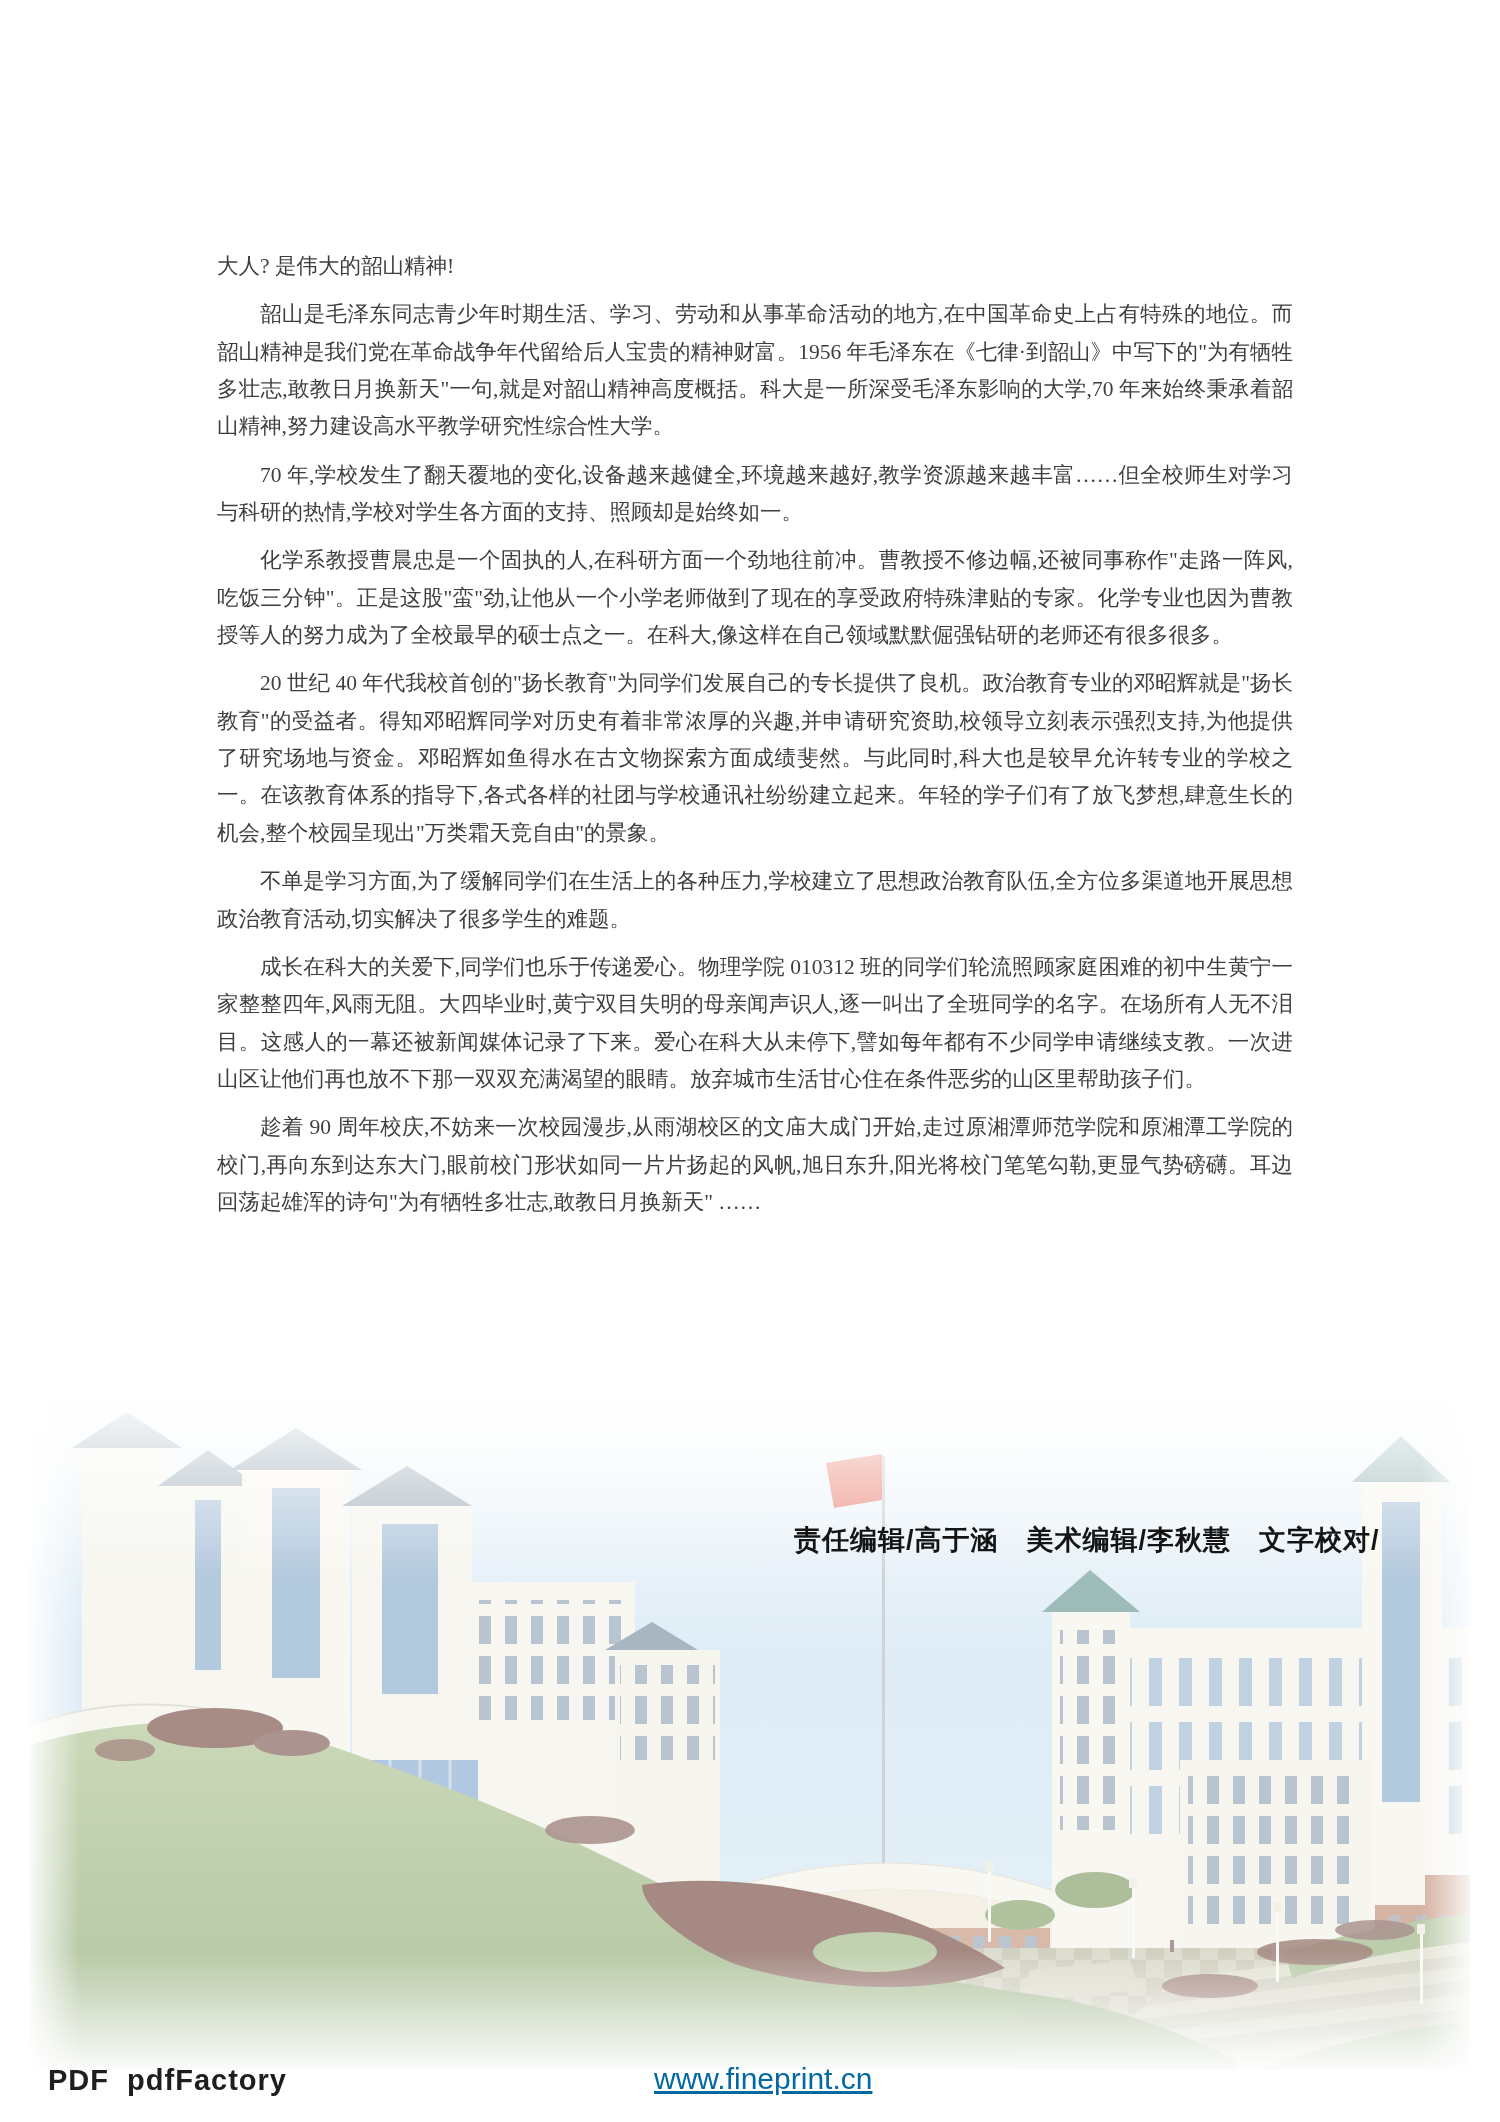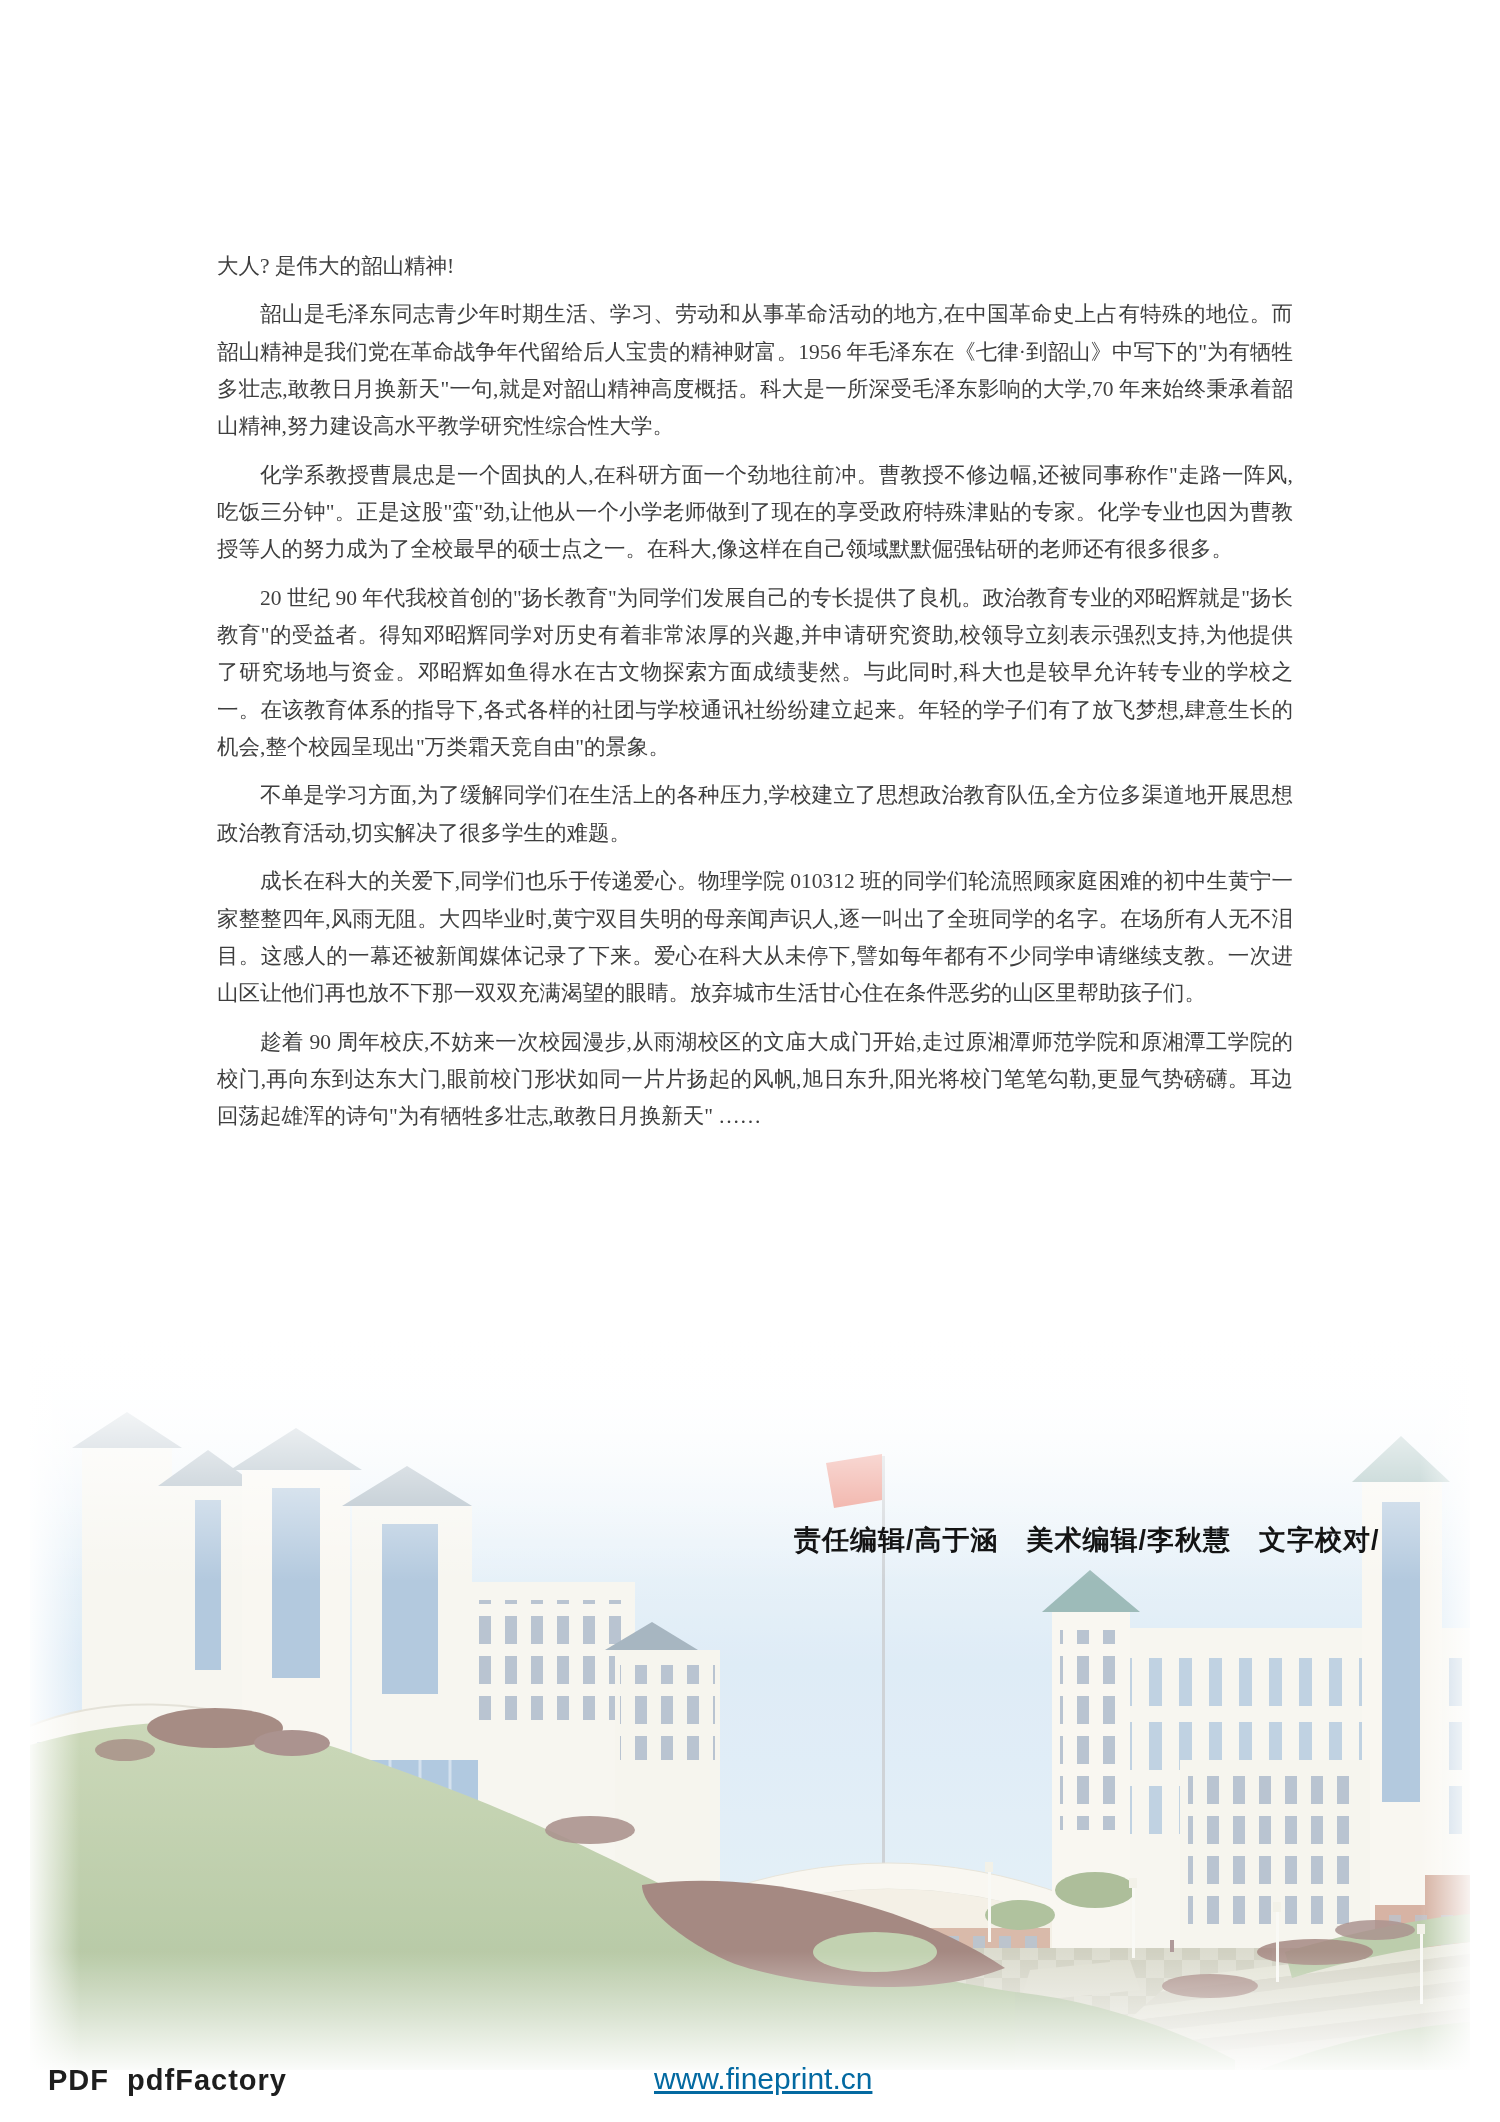--- a/index.html
+++ b/index.html
@@ -39,22 +39,23 @@
   }
 </style>
 </head>
 <body>
 
 <div class="page">
 
   <div class="article">
     <p>大人? 是伟大的韶山精神!</p>
     <p class="indent">韶山是毛泽东同志青少年时期生活、学习、劳动和从事革命活动的地方,在中国革命史上占有特殊的地位。而韶山精神是我们党在革命战争年代留给后人宝贵的精神财富。1956 年毛泽东在《七律·到韶山》中写下的"为有牺牲多壮志,敢教日月换新天"一句,就是对韶山精神高度概括。科大是一所深受毛泽东影响的大学,70 年来始终秉承着韶山精神,努力建设高水平教学研究性综合性大学。</p>
+    <p class="indent">70 年,学校发生了翻天覆地的变化,设备越来越健全,环境越来越好,教学资源越来越丰富……但全校师生对学习与科研的热情,学校对学生各方面的支持、照顾却是始终如一。</p>
     <p class="indent">化学系教授曹晨忠是一个固执的人,在科研方面一个劲地往前冲。曹教授不修边幅,还被同事称作"走路一阵风,吃饭三分钟"。正是这股"蛮"劲,让他从一个小学老师做到了现在的享受政府特殊津贴的专家。化学专业也因为曹教授等人的努力成为了全校最早的硕士点之一。在科大,像这样在自己领域默默倔强钻研的老师还有很多很多。</p>
-    <p class="indent">20 世纪 90 年代我校首创的"扬长教育"为同学们发展自己的专长提供了良机。政治教育专业的邓昭辉就是"扬长教育"的受益者。得知邓昭辉同学对历史有着非常浓厚的兴趣,并申请研究资助,校领导立刻表示强烈支持,为他提供了研究场地与资金。邓昭辉如鱼得水在古文物探索方面成绩斐然。与此同时,科大也是较早允许转专业的学校之一。在该教育体系的指导下,各式各样的社团与学校通讯社纷纷建立起来。年轻的学子们有了放飞梦想,肆意生长的机会,整个校园呈现出"万类霜天竞自由"的景象。</p>
+    <p class="indent">20 世纪 40 年代我校首创的"扬长教育"为同学们发展自己的专长提供了良机。政治教育专业的邓昭辉就是"扬长教育"的受益者。得知邓昭辉同学对历史有着非常浓厚的兴趣,并申请研究资助,校领导立刻表示强烈支持,为他提供了研究场地与资金。邓昭辉如鱼得水在古文物探索方面成绩斐然。与此同时,科大也是较早允许转专业的学校之一。在该教育体系的指导下,各式各样的社团与学校通讯社纷纷建立起来。年轻的学子们有了放飞梦想,肆意生长的机会,整个校园呈现出"万类霜天竞自由"的景象。</p>
     <p class="indent">不单是学习方面,为了缓解同学们在生活上的各种压力,学校建立了思想政治教育队伍,全方位多渠道地开展思想政治教育活动,切实解决了很多学生的难题。</p>
     <p class="indent">成长在科大的关爱下,同学们也乐于传递爱心。物理学院 010312 班的同学们轮流照顾家庭困难的初中生黄宁一家整整四年,风雨无阻。大四毕业时,黄宁双目失明的母亲闻声识人,逐一叫出了全班同学的名字。在场所有人无不泪目。这感人的一幕还被新闻媒体记录了下来。爱心在科大从未停下,譬如每年都有不少同学申请继续支教。一次进山区让他们再也放不下那一双双充满渴望的眼睛。放弃城市生活甘心住在条件恶劣的山区里帮助孩子们。</p>
     <p class="indent">趁着 90 周年校庆,不妨来一次校园漫步,从雨湖校区的文庙大成门开始,走过原湘潭师范学院和原湘潭工学院的校门,再向东到达东大门,眼前校门形状如同一片片扬起的风帆,旭日东升,阳光将校门笔笔勾勒,更显气势磅礴。耳边回荡起雄浑的诗句"为有牺牲多壮志,敢教日月换新天" ……</p>
   </div>
 
   <figure class="photo" style="margin:0">
     <svg viewBox="0 0 1440 740" xmlns="http://www.w3.org/2000/svg">
       <defs>
         <linearGradient id="sky" x1="0" y1="0" x2="0" y2="1">
           <stop offset="0" stop-color="#ffffff"></stop>

